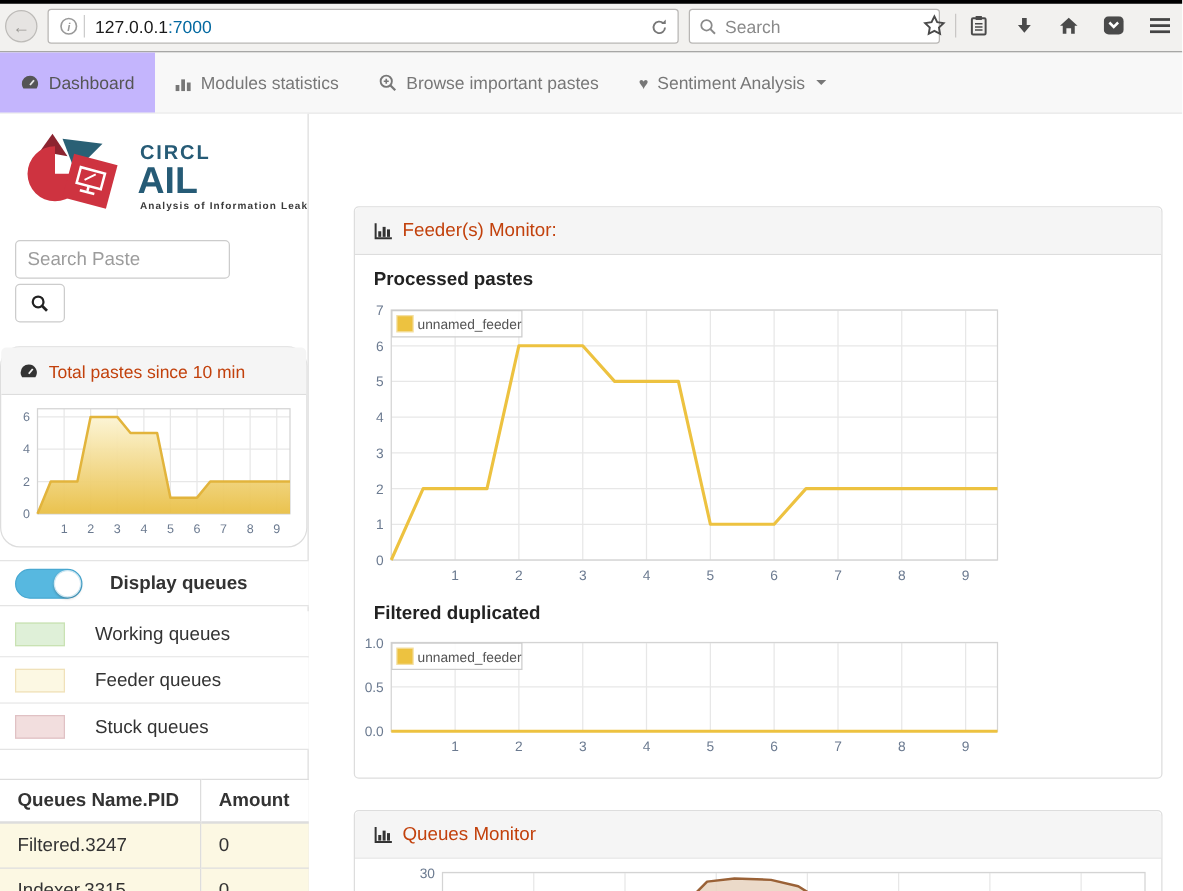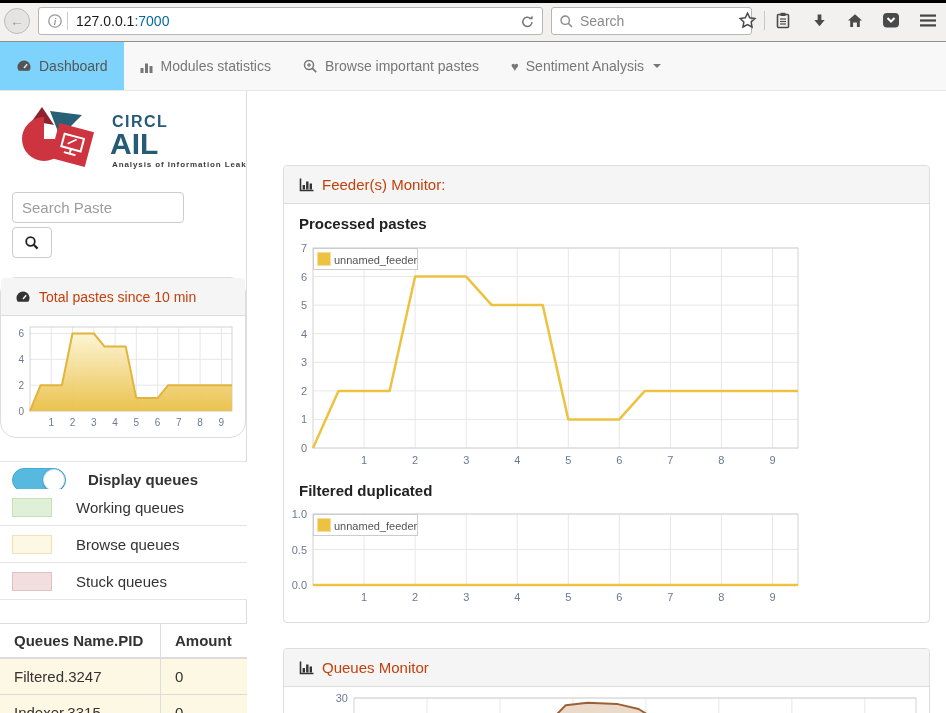--- a/index.html
+++ b/index.html
@@ -15,34 +15,34 @@
   .url-port{font-size:14px;color:#0369a1;}
   .spacer{flex:1;}
   .reload{margin-right:7px;display:flex;}
   .search-field{position:absolute;left:551px;top:7px;width:201px;height:28px;background:#fff;border:1px solid #b8b6b4;border-radius:3px;box-sizing:border-box;display:flex;align-items:center;}
   .search-field span{font-size:14px;color:#8a8a8a;margin-left:6px;}
   .chrome-ic{position:absolute;top:8px;width:24px;height:24px;display:flex;align-items:center;justify-content:center;}
   .chrome-sep{position:absolute;top:11px;left:764px;width:1px;height:19px;background:#c9c7c5;}
   
   .navbar{position:absolute;top:42px;left:0;width:946px;height:49px;background:#f8f8f8;border-bottom:1px solid #e7e7e7;box-sizing:border-box;display:flex;align-items:stretch;}
   .nav-item{display:flex;align-items:center;gap:7px;padding:0 16px;font-size:14px;color:#777;cursor:pointer;}
-  .nav-item.active{background:#7dd3fc;color:#555;}
+  .nav-item.active{background:#c4b5fd;color:#555;}
   .nav-item .heart{font-size:13px;line-height:1;}
   .caret{width:0;height:0;border-top:4px solid #777;border-left:4px solid transparent;border-right:4px solid transparent;margin-left:2px;}
   
   .sidebar{position:absolute;top:91px;left:0;width:247px;height:622px;border-right:1px solid #ddd;box-sizing:border-box;background:#fff;}
   .logo{position:absolute;left:20px;top:14px;}
   .side-search{position:absolute;left:12px;top:101px;width:172px;height:31px;border:1px solid #ccc;border-radius:4px;box-sizing:border-box;font-size:15px;padding:0 9px;color:#555;font-family:"Liberation Sans",sans-serif;}
   .side-search::placeholder{color:#9c9c9c;}
   .side-search-btn{position:absolute;left:12px;top:136px;width:40px;height:31px;background:#fff;border:1px solid #ccc;border-radius:4px;box-sizing:border-box;display:flex;align-items:center;justify-content:center;cursor:pointer;}
   .side-panel{position:absolute;left:0px;top:186px;width:246px;border:1px solid #ddd;border-radius:16px;box-sizing:border-box;background:#fff;}
   .panel-head{height:37px;background:#f5f5f5;border-bottom:1px solid #ddd;border-radius:4px 4px 0 0;display:flex;align-items:center;gap:8px;padding:0 14px;font-size:14px;color:#c2410c;}
   .side-panel .panel-body{position:relative;height:121px;}
   .side-row{position:absolute;left:0;width:247px;display:flex;align-items:center;border-bottom:1px solid #e4e4e4;box-sizing:border-box;background:#fff;}
-  .row-toggle{top:370px;height:37px;border-top:1px solid #e4e4e4;}
+  .row-toggle{top:357px;height:37px;border-top:1px solid #e4e4e4;}
   .row-working{top:398px;height:37px;}
   .row-idling{top:435px;height:37px;}
   .row-stuck{top:472px;height:37px;}
   .toggle{position:relative;width:54px;height:24px;border-radius:12px;background:#57b8e0;border:1px solid #49a9d2;box-sizing:border-box;margin-left:12px;cursor:pointer;}
   .toggle .knob{position:absolute;right:0px;top:0px;width:22px;height:22px;border-radius:50%;background:#fff;border:1px solid #cfe7f2;box-sizing:border-box;box-shadow:0 1px 2px rgba(0,0,0,.25);}
   .toggle-label{font-size:15px;font-weight:bold;color:#333;margin-left:22px;}
   .swatch{width:40px;height:19px;margin-left:12px;box-sizing:border-box;border:1px solid #ccc;}
   .legend-label{font-size:15px;color:#333;margin-left:24px;}
   .queue-table{position:absolute;top:532px;left:0;width:247px;border-collapse:collapse;font-size:15px;color:#333;border-top:1px solid #ddd;}
   .queue-table th{font-weight:bold;text-align:left;padding:8px 10px 8px 14px;border-bottom:2px solid #ddd;background:#fff;}
@@ -243,21 +243,21 @@
           <div class="knob"></div>
         </div>
       <span class="toggle-label">Display queues</span>
     </div>
     <div class="side-row row-working">
       <div class="swatch" style="background: rgb(223, 240, 216); border-color: rgb(201, 226, 179);"></div>
       <span class="legend-label">Working queues</span>
     </div>
     <div class="side-row row-idling">
       <div class="swatch" style="background: rgb(252, 248, 227); border-color: rgb(240, 225, 185);"></div>
-      <span class="legend-label">Browse queues</span>
+      <span class="legend-label">Feeder queues</span>
     </div>
     <div class="side-row row-stuck">
       <div class="swatch" style="background: rgb(242, 222, 222); border-color: rgb(224, 193, 196);"></div>
       <span class="legend-label">Stuck queues</span>
     </div>
 
     <table class="queue-table">
       <thead>
         <tr>
           <th>Queues Name.PID</th>

